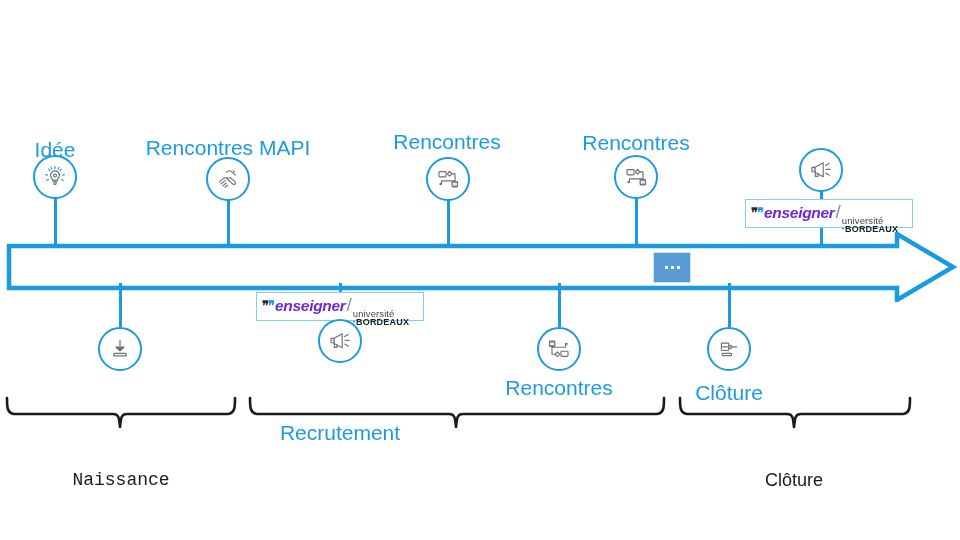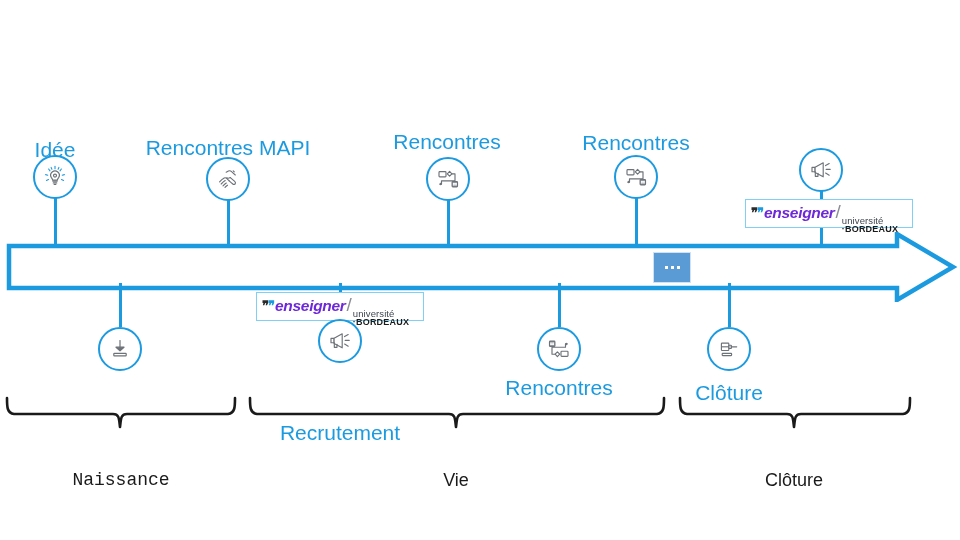--- a/index.html
+++ b/index.html
@@ -288,16 +288,15 @@
 
   <svg class="brace" style="left:243px;top:396px;" width="430" height="46" viewBox="0 0 430 46">
     <path d="M7 2 C7 11, 7 17, 14 18 L206 18 C212 18, 212 22, 213 31 C214 22, 214 18, 220 18 L414 18 C421 17, 421 11, 421 2" fill="none" stroke="#1a1a1a" stroke-width="2.6" stroke-linecap="round" stroke-linejoin="round"></path>
   </svg>
 
   <svg class="brace" style="left:673px;top:396px;" width="248" height="46" viewBox="0 0 248 46">
     <path d="M7 2 C7 11, 7 17, 14 18 L114 18 C120 18, 120 22, 121 31 C122 22, 122 18, 128 18 L230 18 C237 17, 237 11, 237 2" fill="none" stroke="#1a1a1a" stroke-width="2.6" stroke-linecap="round" stroke-linejoin="round"></path>
   </svg>
 
   <div class="phase-label" style="left:41px;top:470px;width:160px;font-family:Liberation Mono, monospace;">Naissance</div>
-  <div class="phase-label" style="left:376px;top:470px;width:160px;">Vie</div>
   <div class="phase-label" style="left:714px;top:470px;width:160px;">Clôture</div>
 
 </div>
 
 </body></html>

